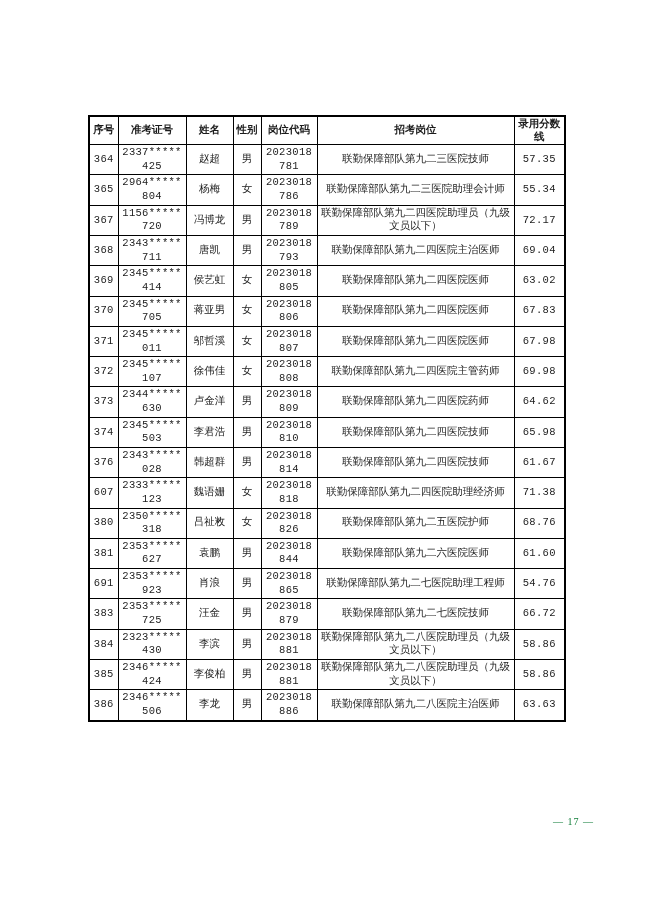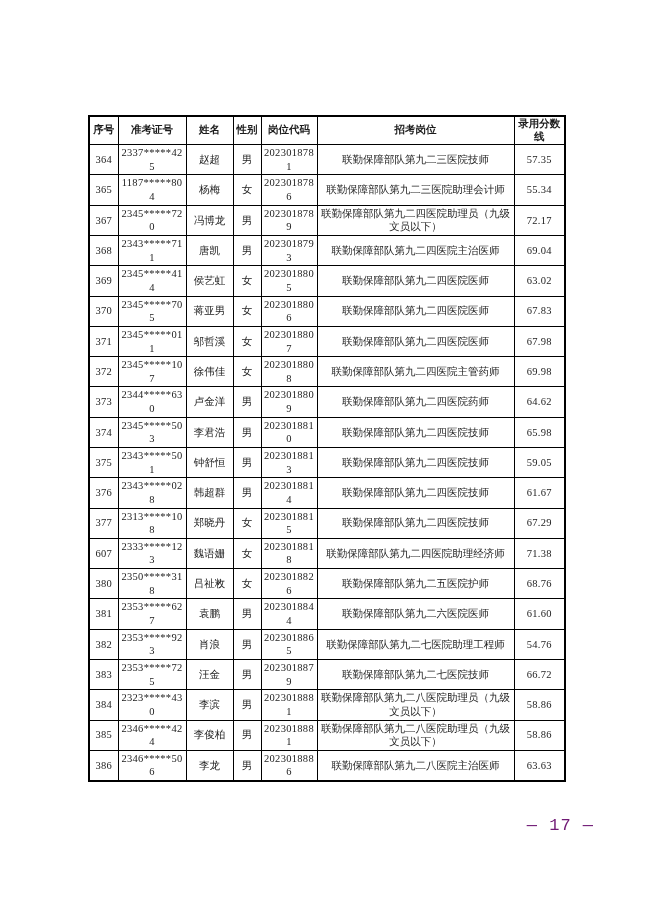--- a/index.html
+++ b/index.html
@@ -22,20 +22,21 @@
     overflow: hidden;
   }
   table.doc-table {
     position: absolute;
     left: 88px;
     top: 115px;
     width: 476px;
     border-collapse: collapse;
     table-layout: fixed;
     border: 2px solid #000000;
+    font-family: Liberation Mono, monospace;
   }
   table.doc-table th,
   table.doc-table td {
     border: 1px solid #000000;
     text-align: center;
     vertical-align: middle;
     padding: 1px 2px;
     overflow: hidden;
     word-break: break-all;
   }
@@ -59,25 +60,24 @@
     padding: 1px 3px;
     font-size: 10px;
     letter-spacing: 0;
     line-height: 1.35;
     margin-left: 24px;
   }
   .page-number {
     position: absolute;
     top: 816px;
     right: 56px;
-    font-size: 17px;
+    font-size: 10px;
     letter-spacing: 1px;
     white-space: pre;
-    color: #701a75;
-    font-family: Liberation Mono, monospace;
+    color: #15803d;
   }
 </style>
 </head>
 <body>
 
 <div class="page">
 
   <table class="doc-table">
     <colgroup>
       <col style="width:29px">
@@ -104,30 +104,30 @@
           <td class="col-index">364</td>
           <td class="col-exam_id">2337*****425</td>
           <td class="col-name">赵超</td>
           <td class="col-gender">男</td>
           <td class="col-post_code">2023018781</td>
           <td class="col-post">联勤保障部队第九二三医院技师</td>
           <td class="col-score">57.35</td>
         </tr>
         <tr>
           <td class="col-index">365</td>
-          <td class="col-exam_id">1187*****804</td>
+          <td class="col-exam_id">2964*****804</td>
           <td class="col-name">杨梅</td>
           <td class="col-gender">女</td>
           <td class="col-post_code">2023018786</td>
           <td class="col-post">联勤保障部队第九二三医院助理会计师</td>
           <td class="col-score">55.34</td>
         </tr>
         <tr>
           <td class="col-index">367</td>
-          <td class="col-exam_id">2345*****720</td>
+          <td class="col-exam_id">1156*****720</td>
           <td class="col-name">冯博龙</td>
           <td class="col-gender">男</td>
           <td class="col-post_code">2023018789</td>
           <td class="col-post">联勤保障部队第九二四医院助理员（九级文员以下）</td>
           <td class="col-score">72.17</td>
         </tr>
         <tr>
           <td class="col-index">368</td>
           <td class="col-exam_id">2343*****711</td>
           <td class="col-name">唐凯</td>
@@ -184,47 +184,29 @@
         <tr>
           <td class="col-index">374</td>
           <td class="col-exam_id">2345*****503</td>
           <td class="col-name">李君浩</td>
           <td class="col-gender">男</td>
           <td class="col-post_code">2023018810</td>
           <td class="col-post">联勤保障部队第九二四医院技师</td>
           <td class="col-score">65.98</td>
         </tr>
         <tr>
-          <td class="col-index">375</td>
-          <td class="col-exam_id">2343*****501</td>
-          <td class="col-name">钟舒恒</td>
-          <td class="col-gender">男</td>
-          <td class="col-post_code">2023018813</td>
-          <td class="col-post">联勤保障部队第九二四医院技师</td>
-          <td class="col-score">59.05</td>
-        </tr>
-        <tr>
           <td class="col-index">376</td>
           <td class="col-exam_id">2343*****028</td>
           <td class="col-name">韩超群</td>
           <td class="col-gender">男</td>
           <td class="col-post_code">2023018814</td>
           <td class="col-post">联勤保障部队第九二四医院技师</td>
           <td class="col-score">61.67</td>
         </tr>
         <tr>
-          <td class="col-index">377</td>
-          <td class="col-exam_id">2313*****108</td>
-          <td class="col-name">郑晓丹</td>
-          <td class="col-gender">女</td>
-          <td class="col-post_code">2023018815</td>
-          <td class="col-post">联勤保障部队第九二四医院技师</td>
-          <td class="col-score">67.29</td>
-        </tr>
-        <tr>
           <td class="col-index">607</td>
           <td class="col-exam_id">2333*****123</td>
           <td class="col-name">魏语姗</td>
           <td class="col-gender">女</td>
           <td class="col-post_code">2023018818</td>
           <td class="col-post">联勤保障部队第九二四医院助理经济师</td>
           <td class="col-score">71.38</td>
         </tr>
         <tr>
           <td class="col-index">380</td>
@@ -238,21 +220,21 @@
         <tr>
           <td class="col-index">381</td>
           <td class="col-exam_id">2353*****627</td>
           <td class="col-name">袁鹏</td>
           <td class="col-gender">男</td>
           <td class="col-post_code">2023018844</td>
           <td class="col-post">联勤保障部队第九二六医院医师</td>
           <td class="col-score">61.60</td>
         </tr>
         <tr>
-          <td class="col-index">382</td>
+          <td class="col-index">691</td>
           <td class="col-exam_id">2353*****923</td>
           <td class="col-name">肖浪</td>
           <td class="col-gender">男</td>
           <td class="col-post_code">2023018865</td>
           <td class="col-post">联勤保障部队第九二七医院助理工程师</td>
           <td class="col-score">54.76</td>
         </tr>
         <tr>
           <td class="col-index">383</td>
           <td class="col-exam_id">2353*****725</td>

